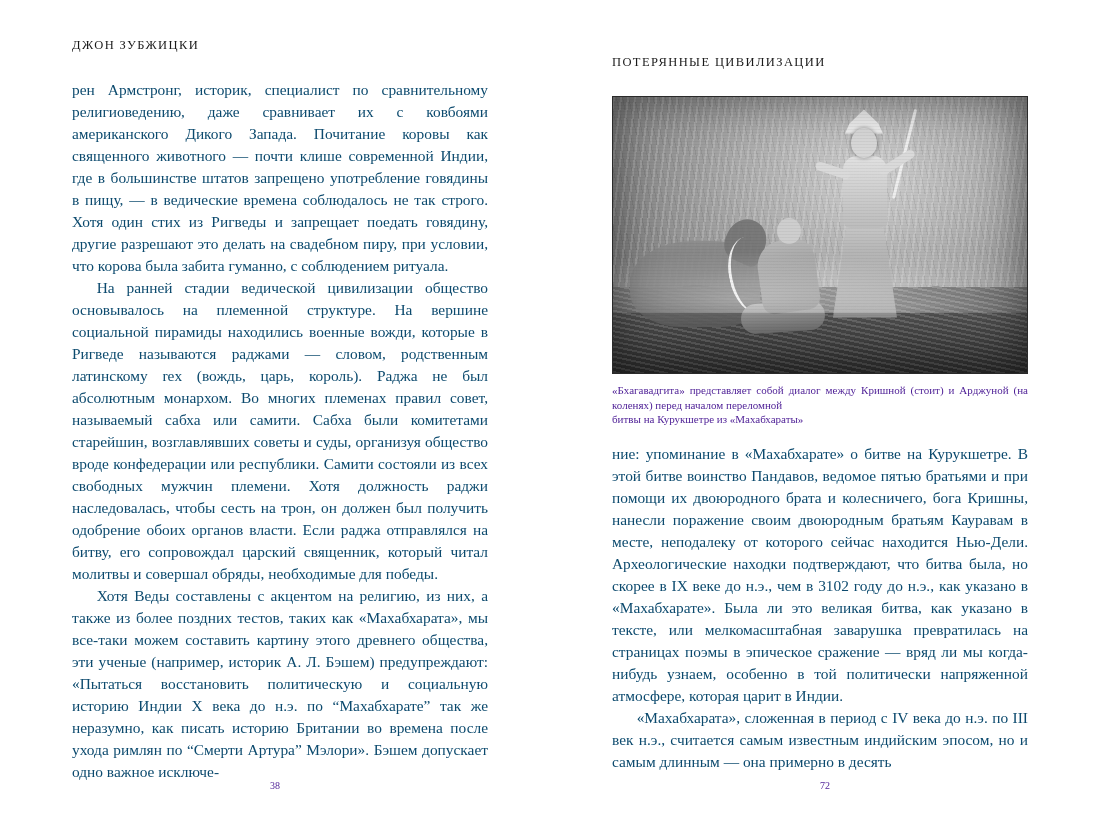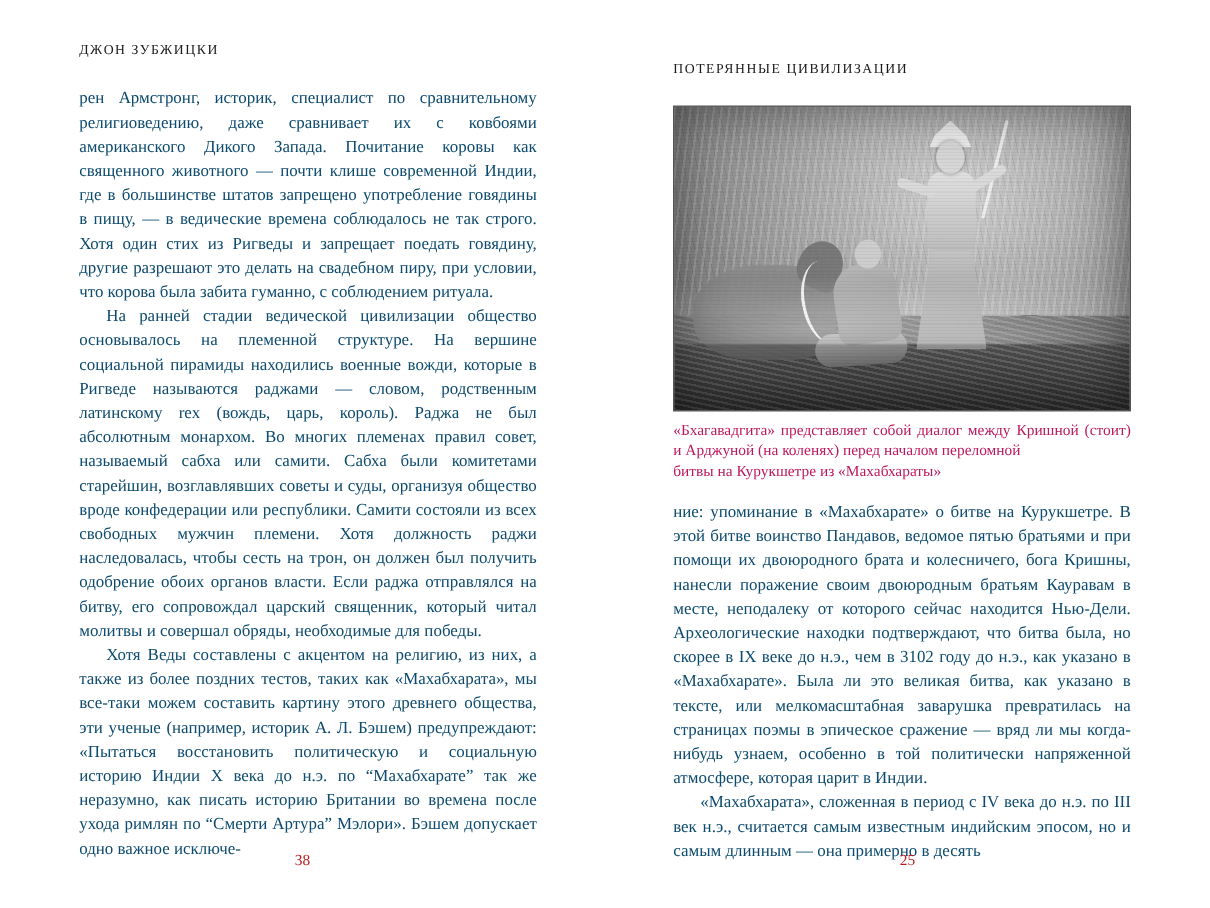--- a/index.html
+++ b/index.html
@@ -57,22 +57,22 @@
     text-indent: 1.6em;
   }
   .body-text p.noindent { text-indent: 0; }
 
   .page-number {
     position: absolute;
     bottom: 34px;
     left: 0;
     width: 100%;
     text-align: center;
-    font-size: 14px;
-    color: #b91c1c;
+    font-size: 10px;
+    color: #4c1d95;
   }
 
   
   .figure {
     margin: 0 0 10px 0;
   }
   .illus {
     position: relative;
     width: 100%;
     height: 278px;
@@ -228,24 +228,24 @@
       repeating-linear-gradient(90deg, rgba(255,255,255,.05) 0 1px, rgba(0,0,0,0) 1px 3px);
     mix-blend-mode: multiply;
     opacity: .8;
   }
   .illus .vign {
     position: absolute; inset: 0;
     box-shadow: inset 0 0 46px rgba(0,0,0,.45);
   }
 
   .caption {
-    font-size: 14px;
+    font-size: 11px;
     line-height: 1.34;
     text-align: justify;
-    color: #be185d;
+    color: #4c1d95;
     margin: 9px 0 16px 0;
   }
   .caption .last-line { text-align: left; display: block; }
 </style>
 </head>
 <body>
 
 <div class="spread">
 
   <div class="page page-left">
@@ -294,16 +294,16 @@
         <span>«Бхагавадгита» представляет собой диалог между Кришной (стоит) и Арджуной (на коленях) перед началом переломной</span>
         <span class="last-line">битвы на Курукшетре из «Махабхараты»</span>
       </figcaption>
     </figure>
 
     <div class="body-text">
       <p class="noindent">ние: упоминание в «Махабхарате» о битве на Курукшетре. В этой битве воинство Пандавов, ведомое пятью братьями и при помощи их двоюродного брата и колесничего, бога Кришны, нанесли поражение своим двоюродным братьям Кауравам в месте, неподалеку от которого сейчас находится Нью-Дели. Археологические находки подтверждают, что битва была, но скорее в IX веке до н.э., чем в 3102 году до н.э., как указано в «Махабхарате». Была ли это великая битва, как указано в тексте, или мелкомасштабная заварушка превратилась на страницах поэмы в эпическое сражение — вряд ли мы когда-нибудь узнаем, особенно в той политически напряженной атмосфере, которая царит в Индии.</p>
       <p>«Махабхарата», сложенная в период с IV века до н.э. по III век н.э., считается самым известным индийским эпосом, но и самым длинным — она примерно в десять</p>
     </div>
 
-    <div class="page-number">25</div>
+    <div class="page-number">72</div>
   </div>
 
 </div>
 
 </body></html>

